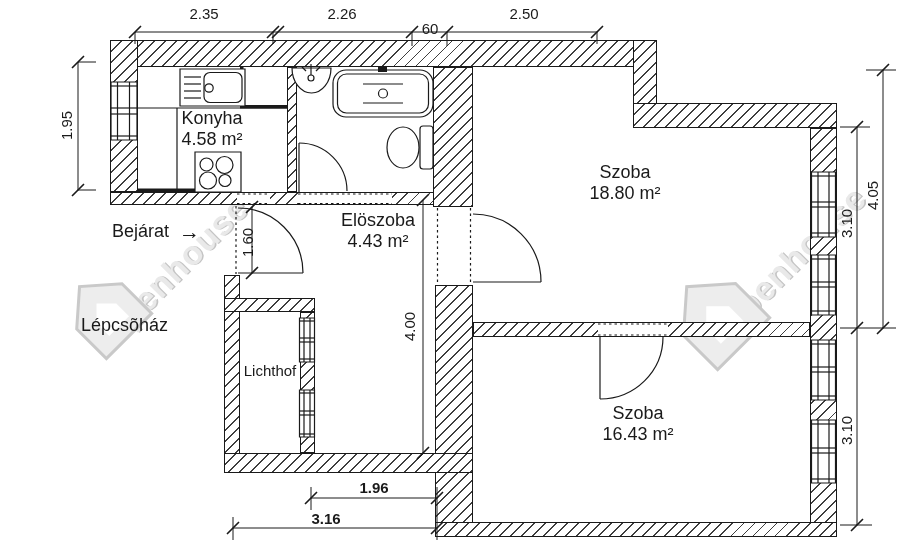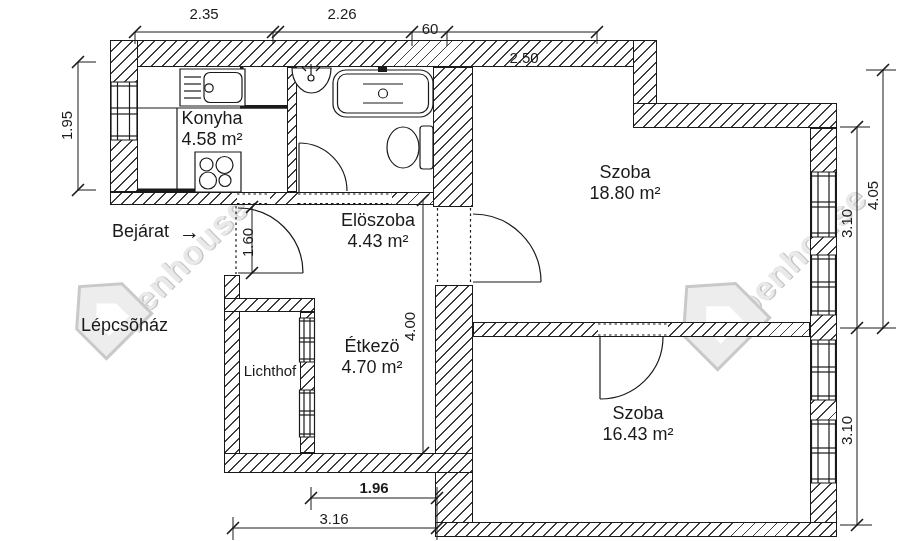--- a/index.html
+++ b/index.html
@@ -231,46 +231,42 @@
     <span class="rarea">4.58 m²</span>
   </div>
   <div class="room-label" style="left:565px;top:162px;width:120px;">
     <span class="rname">Szoba</span>
     <span class="rarea">18.80 m²</span>
   </div>
   <div class="room-label" style="left:318px;top:210px;width:120px;">
     <span class="rname">Elöszoba</span>
     <span class="rarea">4.43 m²</span>
   </div>
-  <div class="room-label" style="left:312px;top:336px;width:120px;">
-    <span class="rname">Étkezö</span>
-    <span class="rarea">4.70 m²</span>
-  </div>
   <div class="room-label" style="left:578px;top:403px;width:120px;">
     <span class="rname">Szoba</span>
     <span class="rarea">16.43 m²</span>
   </div>
   <div class="room-label small-label" style="left:227px;top:360px;width:86px;">
     <span class="rname">Lichthof</span>
   </div>
 
   <div class="note" style="left:112px;top:221px;">
     <span>Bejárat</span>
     <span class="arrow">→</span>
   </div>
   <div class="note" style="left:45px;top:315px;margin-left:36px;">
     <span>Lépcsõház</span>
   </div>
 
   <div class="dim" style="left:174px;top:5px;width:60px;">2.35</div>
   <div class="dim" style="left:312px;top:5px;width:60px;">2.26</div>
   <div class="dim" style="left:400px;top:20px;width:60px;">60</div>
-  <div class="dim" style="left:494px;top:5px;width:60px;margin-top:44px;">2.50</div>
+  <div class="dim" style="left:494px;top:5px;width:60px;">2.50</div>
   <div class="dim rot" style="left:36px;top:117px;width:60px;">1.95</div>
   <div class="dim rot" style="left:842px;top:187px;width:60px;">4.05</div>
   <div class="dim rot" style="left:816px;top:215px;width:60px;">3.10</div>
   <div class="dim rot" style="left:816px;top:422px;width:60px;">3.10</div>
   <div class="dim" style="left:344px;top:479px;width:60px;font-weight:bold;">1.96</div>
-  <div class="dim" style="left:304px;top:510px;width:60px;">3.16</div>
+  <div class="dim" style="left:296px;top:510px;width:60px;font-weight:bold;">3.16</div>
   <div class="dim rot" style="left:217px;top:234px;width:60px;">1.60</div>
   <div class="dim rot" style="left:379px;top:318px;width:60px;">4.00</div>
 
 </div>
 
 </body></html>

